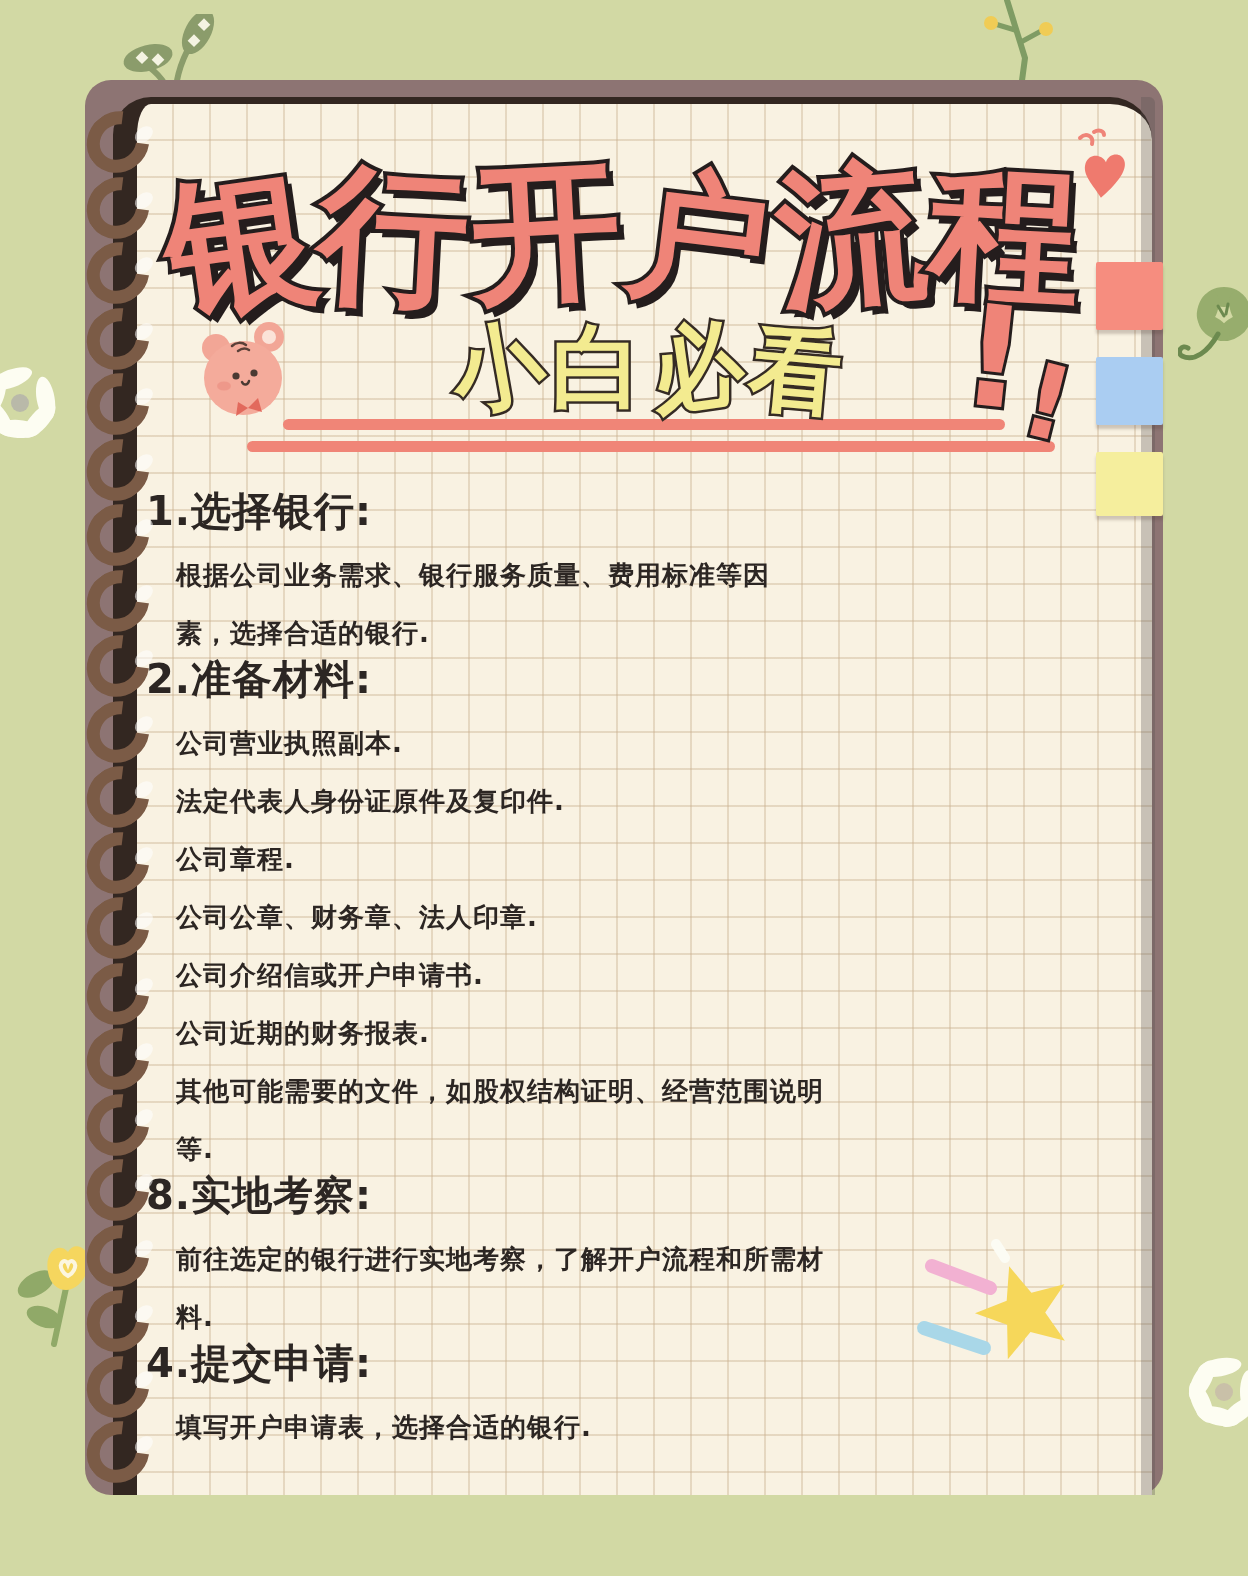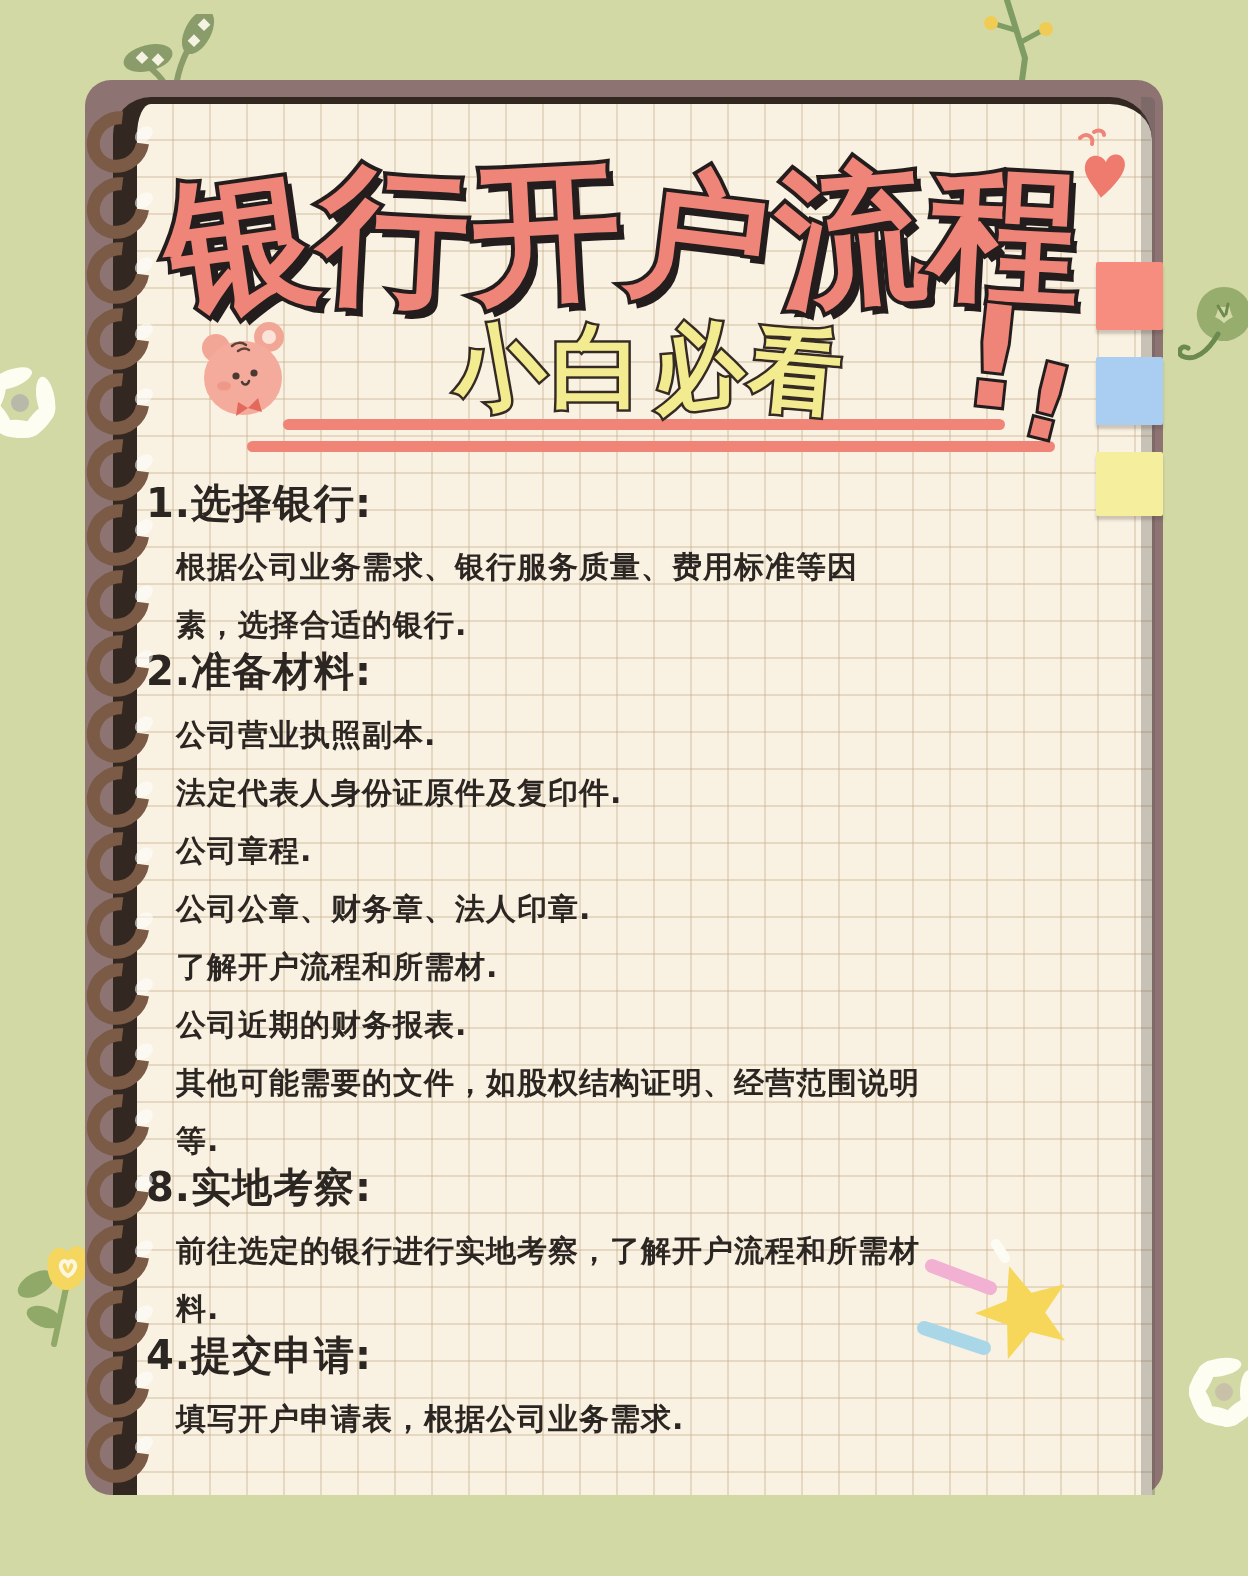--- a/index.html
+++ b/index.html
@@ -83,24 +83,24 @@
   .underline{
     position:absolute;height:11px;border-radius:6px;z-index:4;
     background:var(--underline,#F08577);
   }
   .underline-1{left:283px;top:419px;width:722px;}
   .underline-2{left:247px;top:441px;width:808px;}
   
   .content{position:absolute;left:146px;top:474px;width:992px;z-index:4;}
   .line{
     font-weight:bold;color:var(--text,#2C2623);white-space:nowrap;
-    font-size:30px;line-height:58px;letter-spacing:1px;
+    font-size:26px;line-height:58px;letter-spacing:1px;
   }
   .line.heading{font-size:40px;margin-top:-12px;margin-bottom:6px;}
-  .line.heading:first-child{margin-top:0;}
+  .line.heading:first-child{margin-top:8px;}
   .line.body{padding-left:30px;}
   
   .deco{position:absolute;}
   .deco-sprout{left:118px;top:14px;z-index:0;}
   .deco-branch{left:975px;top:0;z-index:0;}
   .deco-daisy-left{left:-32px;top:356px;z-index:0;}
   .deco-flower-right{left:1178px;top:282px;z-index:0;}
   .deco-tulip{left:14px;top:1232px;z-index:0;}
   .deco-daisy-bottom{left:1178px;top:1346px;z-index:0;}
   .deco-bear{left:196px;top:320px;z-index:4;}
@@ -245,29 +245,29 @@
 
 <div class="content" id="content-list">
     <div class="line heading">1.选择银行:</div>
     <div class="line body">根据公司业务需求、银行服务质量、费用标准等因</div>
     <div class="line body">素，选择合适的银行.</div>
     <div class="line heading">2.准备材料:</div>
     <div class="line body">公司营业执照副本.</div>
     <div class="line body">法定代表人身份证原件及复印件.</div>
     <div class="line body">公司章程.</div>
     <div class="line body">公司公章、财务章、法人印章.</div>
-    <div class="line body">了解开户流程和所需材.</div>
+    <div class="line body">公司介绍信或开户申请书.</div>
     <div class="line body">公司近期的财务报表.</div>
     <div class="line body">其他可能需要的文件，如股权结构证明、经营范围说明</div>
     <div class="line body">等.</div>
     <div class="line heading">8.实地考察:</div>
     <div class="line body">前往选定的银行进行实地考察，了解开户流程和所需材</div>
     <div class="line body">料.</div>
     <div class="line heading">4.提交申请:</div>
-    <div class="line body">填写开户申请表，根据公司业务需求.</div>
+    <div class="line body">填写开户申请表，选择合适的银行.</div>
   </div>
 
 <svg class="deco deco-star" width="165" height="135" viewBox="0 0 165 135">
   <path d="M20,32 L78,54" stroke="#F2B1D2" stroke-width="14" stroke-linecap="round"></path>
   <path d="M12,94 L72,114" stroke="#A9D7E8" stroke-width="14" stroke-linecap="round"></path>
   <path d="M84,10 L93,24" stroke="#FCFCF4" stroke-width="10" stroke-linecap="round"></path>
   <g transform="translate(112,78) rotate(-18)">
     <path d="M0,-48 L13,-16 L47,-14 L20,7 L30,40 L0,21 L-30,40 L-20,7 L-47,-14 L-13,-16 Z" fill="#F6D75A"></path>
   </g>
 </svg>

